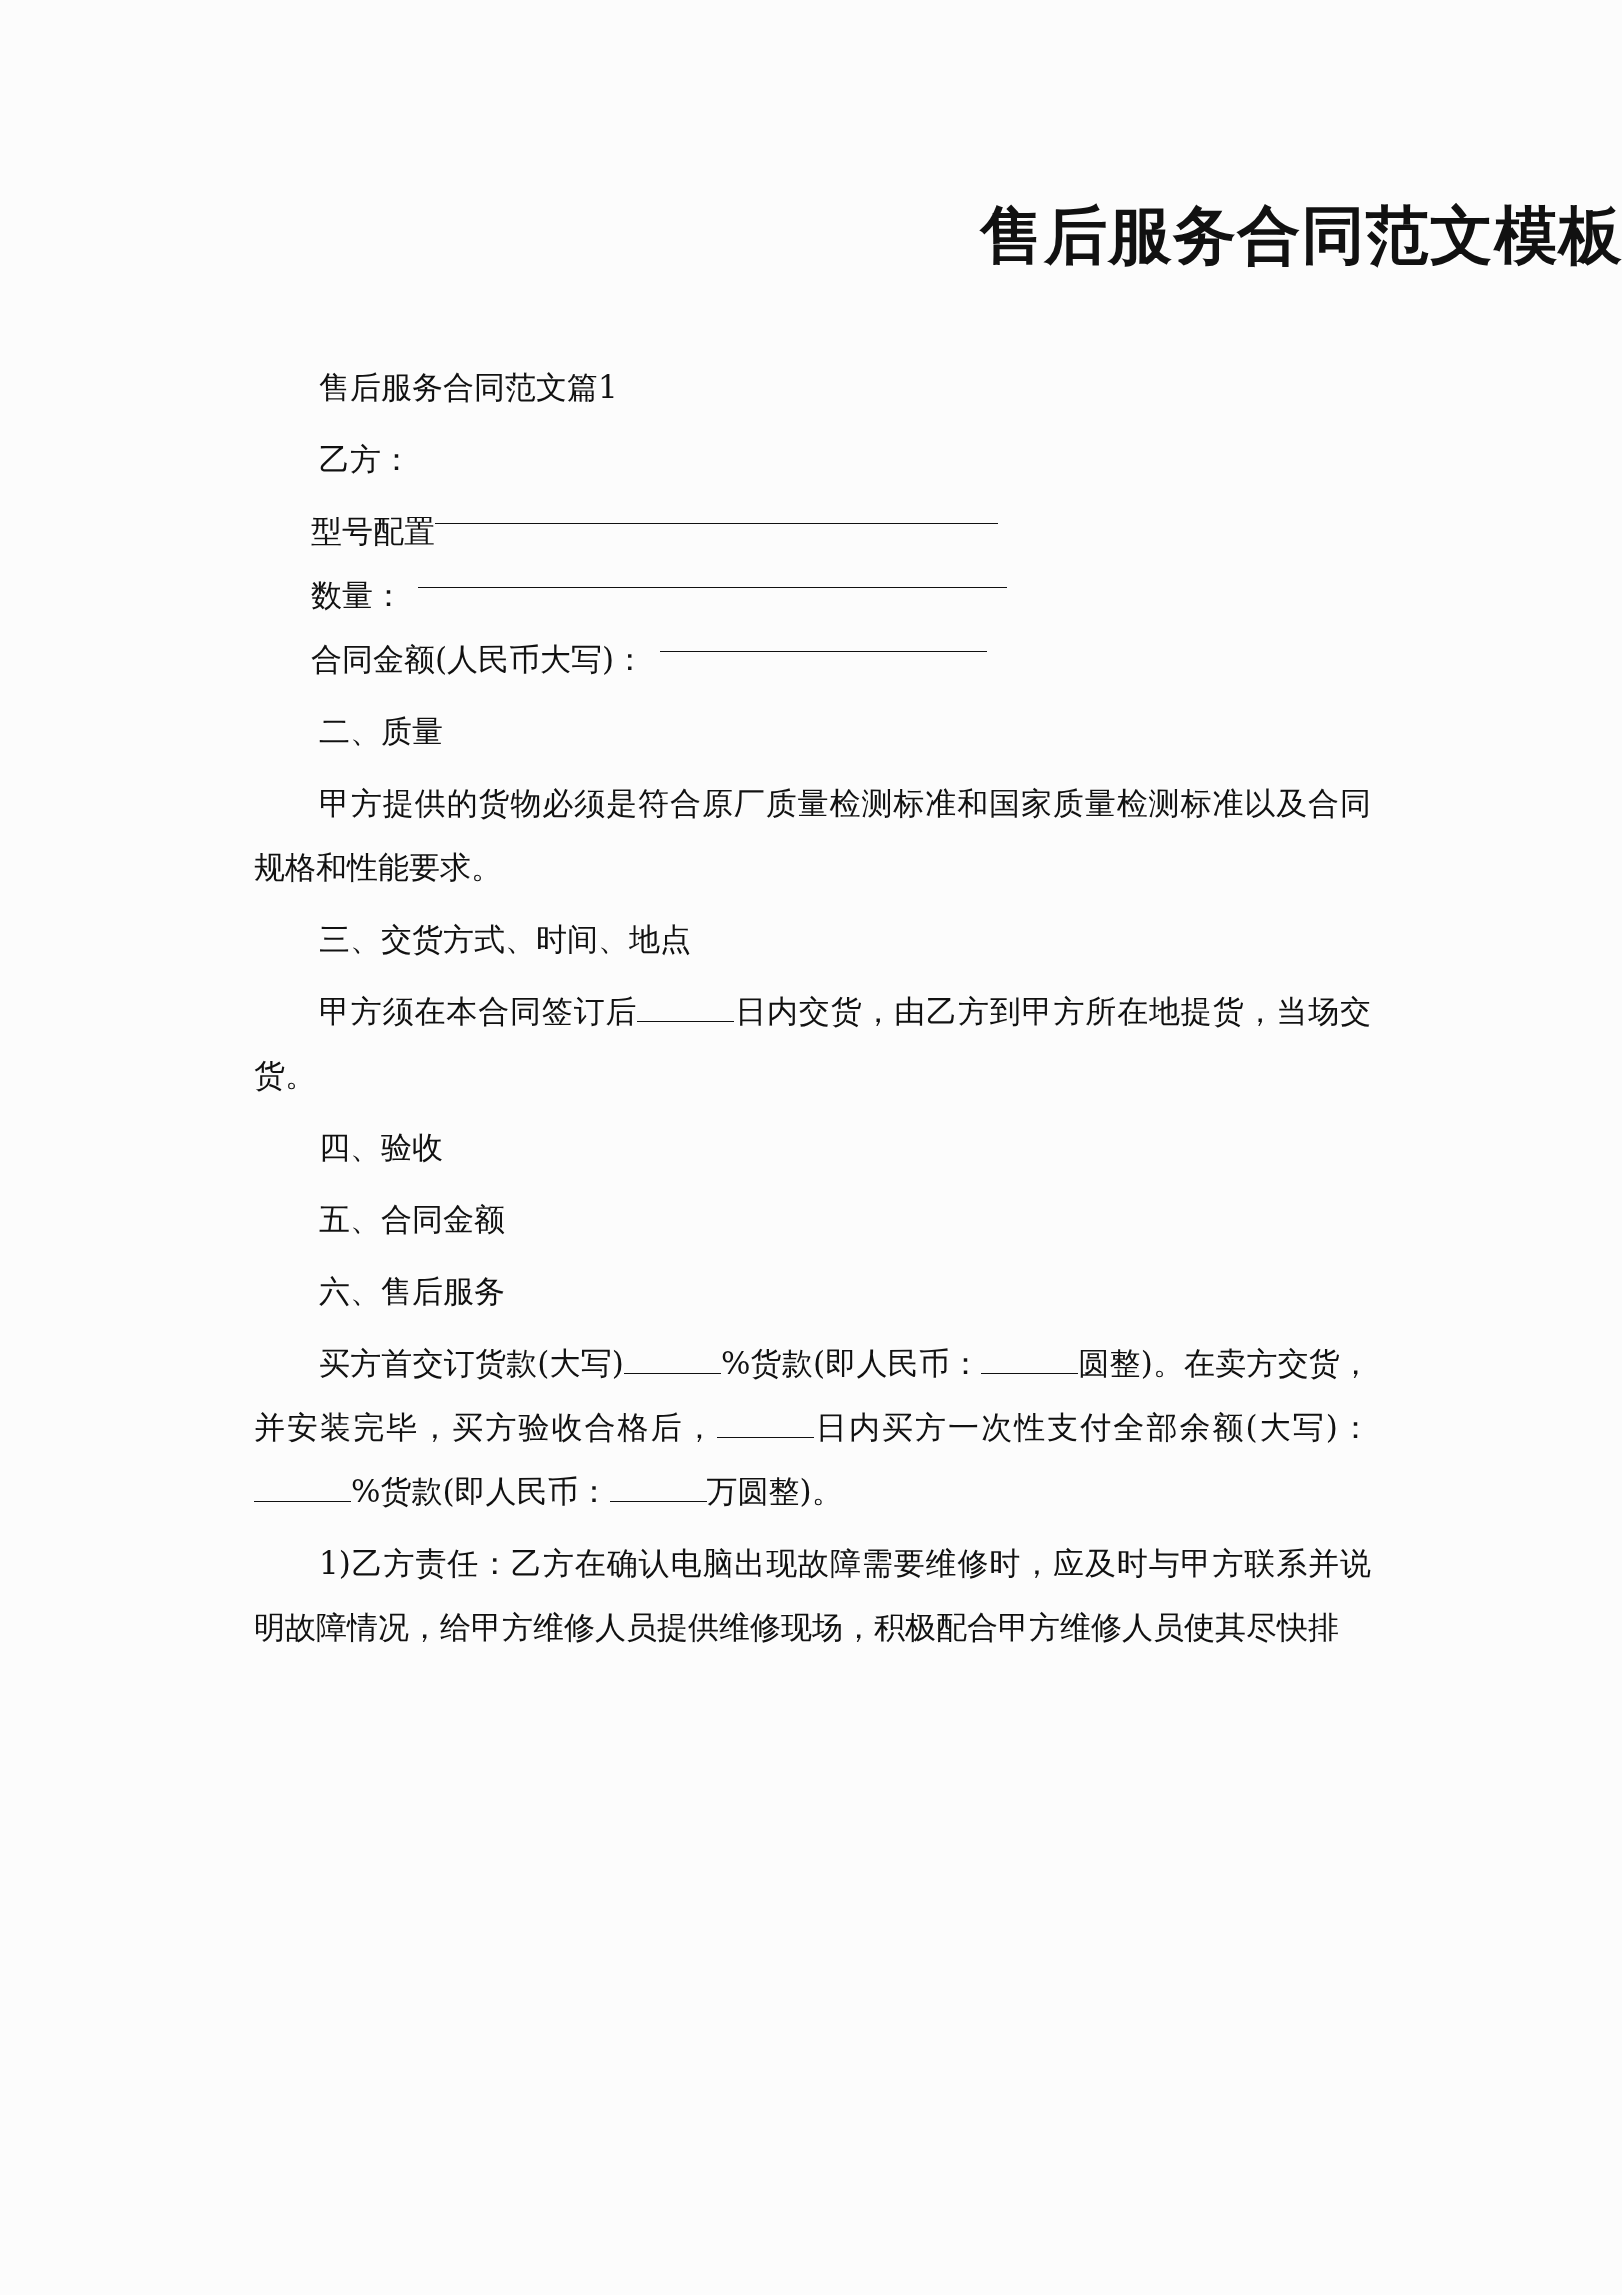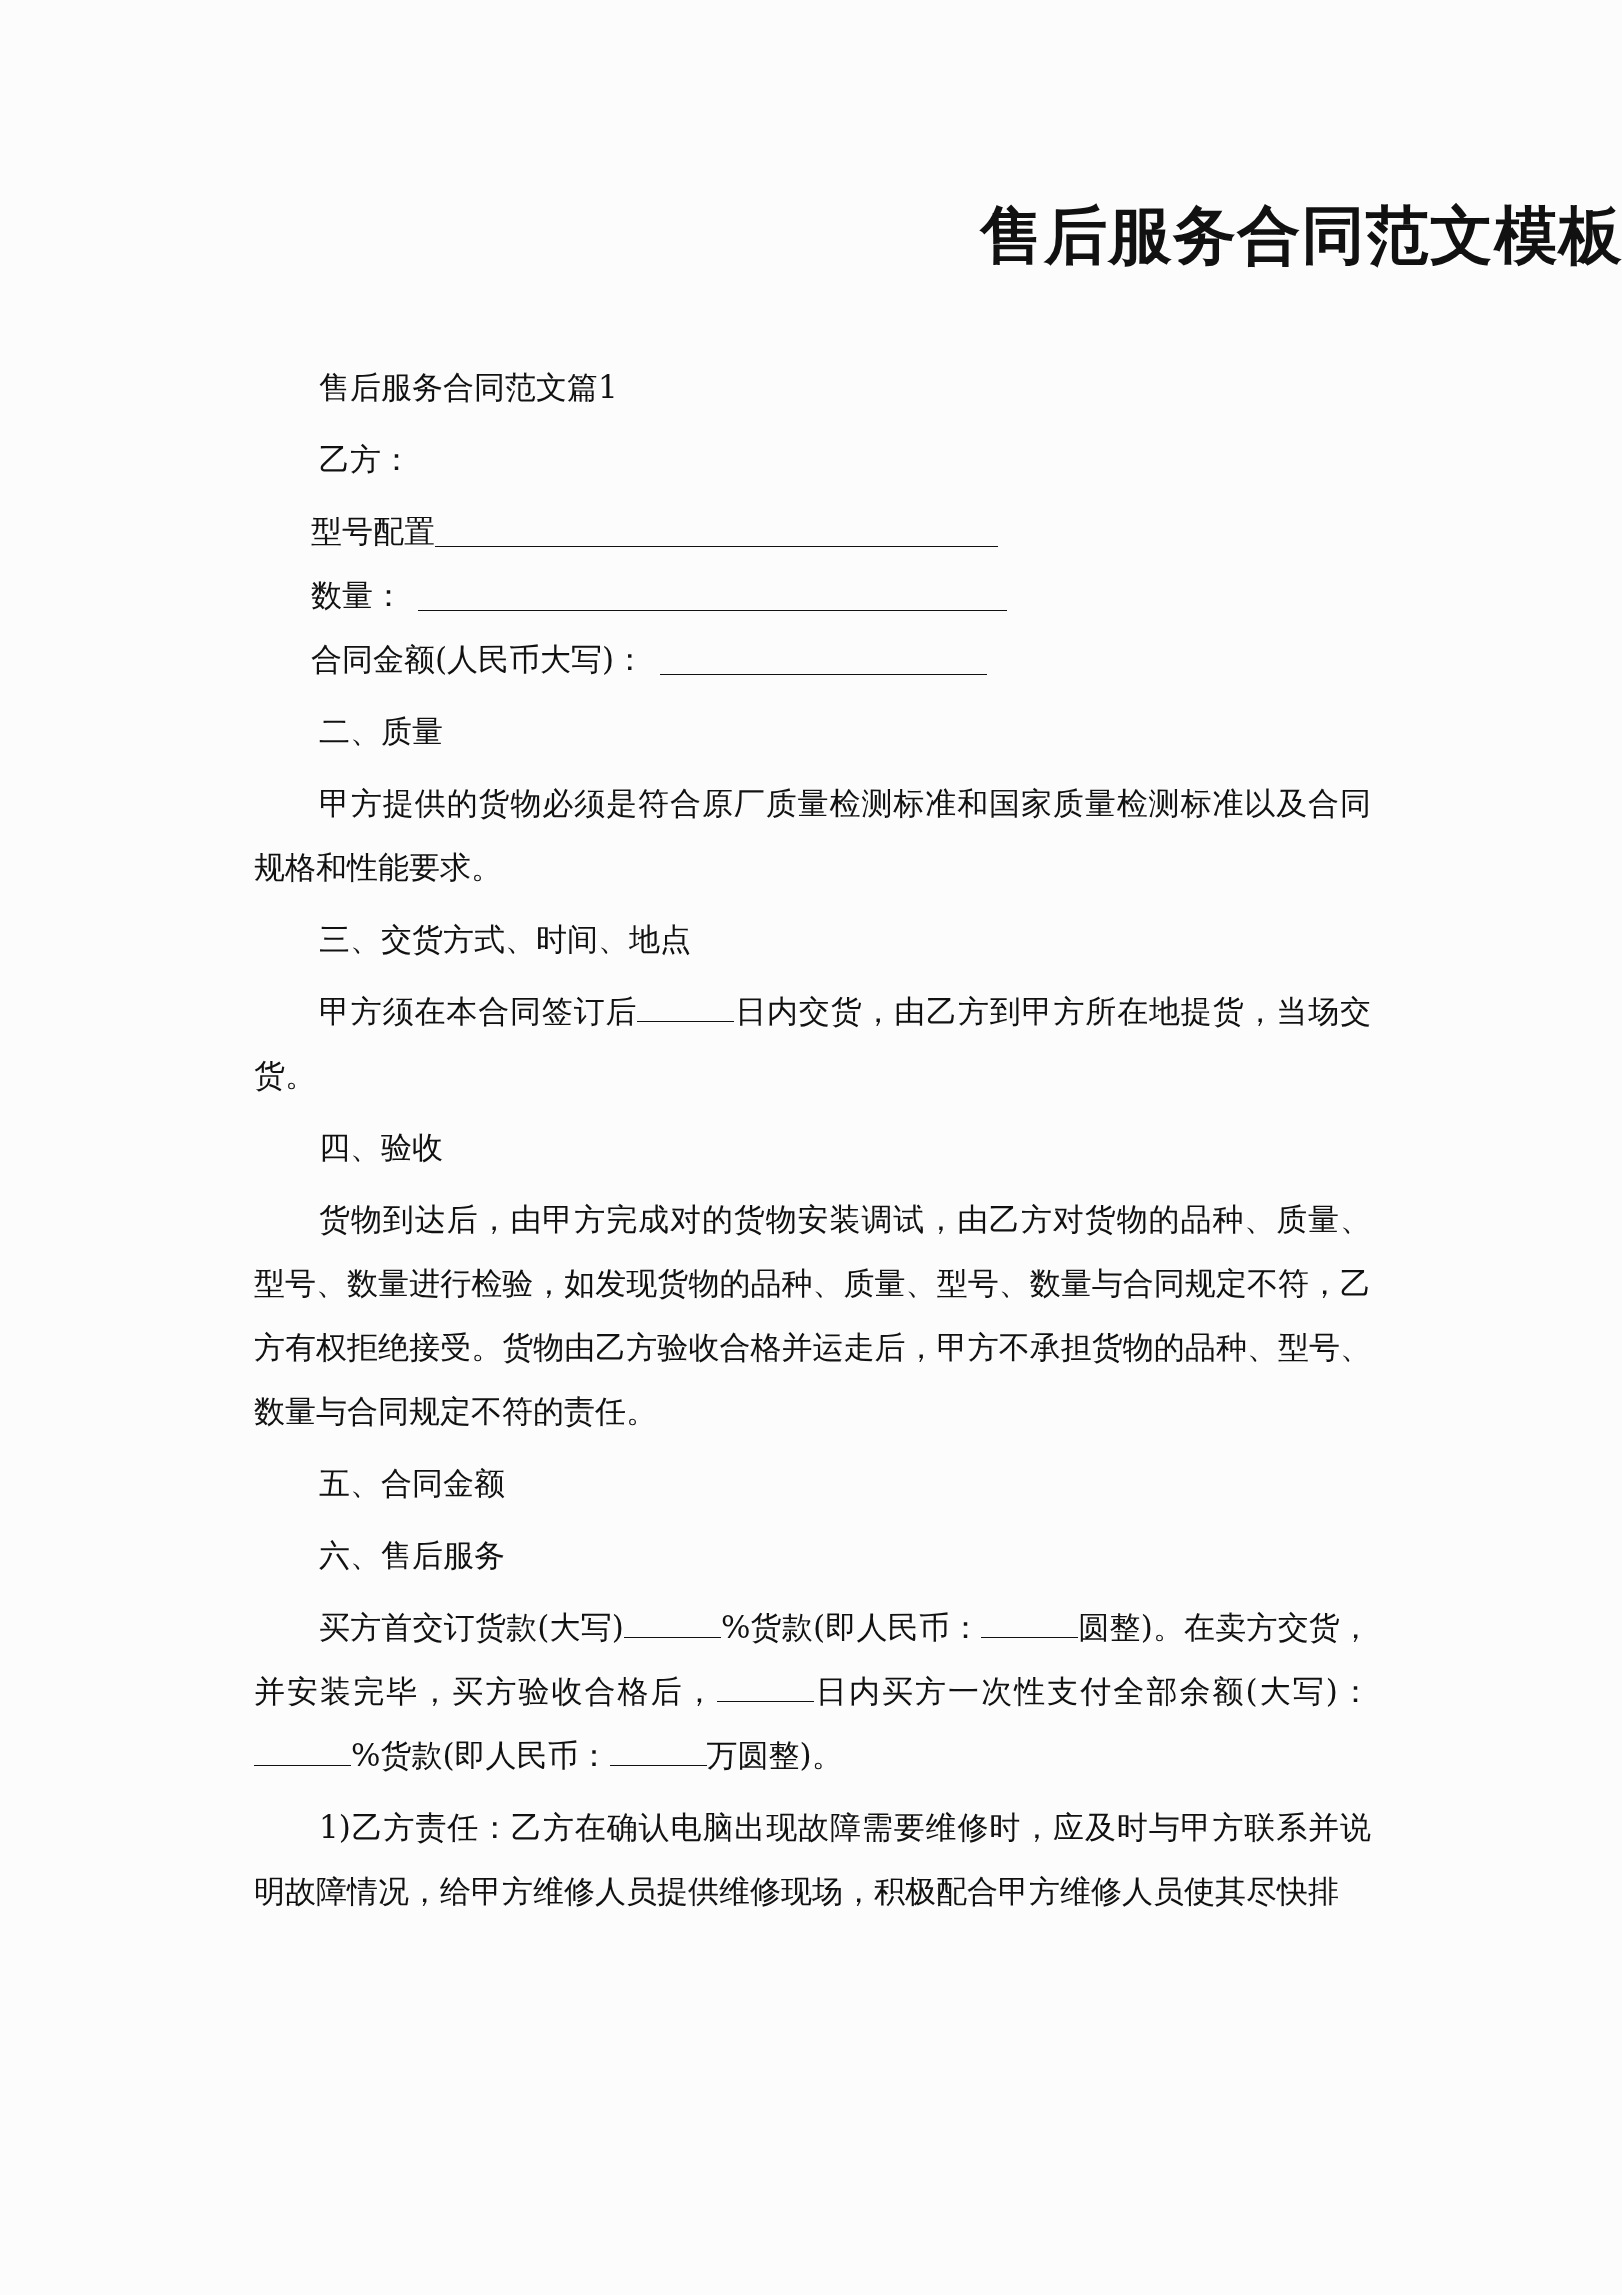--- a/index.html
+++ b/index.html
@@ -31,21 +31,21 @@
     width: 1133px;
     font-size: 31px;
     line-height: 64px;
   }
   .p {
     margin: 8px;
     text-indent: 65px;
     text-align: justify;
     white-space: normal;
   }
-  .field-row { display: flex; align-items: flex-end; padding-left: 65px; }
+  .field-row { display: flex; align-items: center; padding-left: 65px; }
   .field-row .lbl { white-space: nowrap; }
   .field-row .line {
     border-bottom: 1.3px solid #111;
     height: 0;
     margin-bottom: 15.7px;
   }
   .blank {
     display: inline-block;
     border-bottom: 1.3px solid #111;
     width: 97px;
@@ -79,21 +79,20 @@
       <span class="line" style="width:327px;margin-left:14.4px;"></span>
     </div>
 
     <p class="p">二、质量</p>
     <p class="p">甲方提供的货物必须是符合原厂质量检测标准和国家质量检测标准以及合同规格和性能要求。</p>
 
     <p class="p">三、交货方式、时间、地点</p>
     <p class="p"><span>甲方须在本合同签订后</span><span class="blank"></span><span>日内交货，由乙方到甲方所在地提货，当场交货。</span></p>
 
     <p class="p">四、验收</p>
-    <p class="p">货物到达后，由甲方完成对的货物安装调试，由乙方对货物的品种、质量、型号、数量进行检验，如发现货物的品种、质量、型号、数量与合同规定不符，乙方有权拒绝接受。货物由乙方验收合格并运走后，甲方不承担货物的品种、型号、数量与合同规定不符的责任。</p>
 
     <p class="p">五、合同金额</p>
     <p class="p">六、售后服务</p>
 
     <p class="p"><span>买方首交订货款(大写)</span><span class="blank"></span><span>%货款(即人民币：</span><span class="blank"></span><span>圆整)。在卖方交货，并安装完毕，买方验收合格后，</span><span class="blank"></span><span>日内买方一次性支付全部余额(大写)：</span><span class="blank"></span><span>%货款(即人民币：</span><span class="blank"></span><span>万圆整)。</span></p>
     <p class="p">1)乙方责任：乙方在确认电脑出现故障需要维修时，应及时与甲方联系并说明故障情况，给甲方维修人员提供维修现场，积极配合甲方维修人员使其尽快排</p>
 
   </div>
 </div>
 

